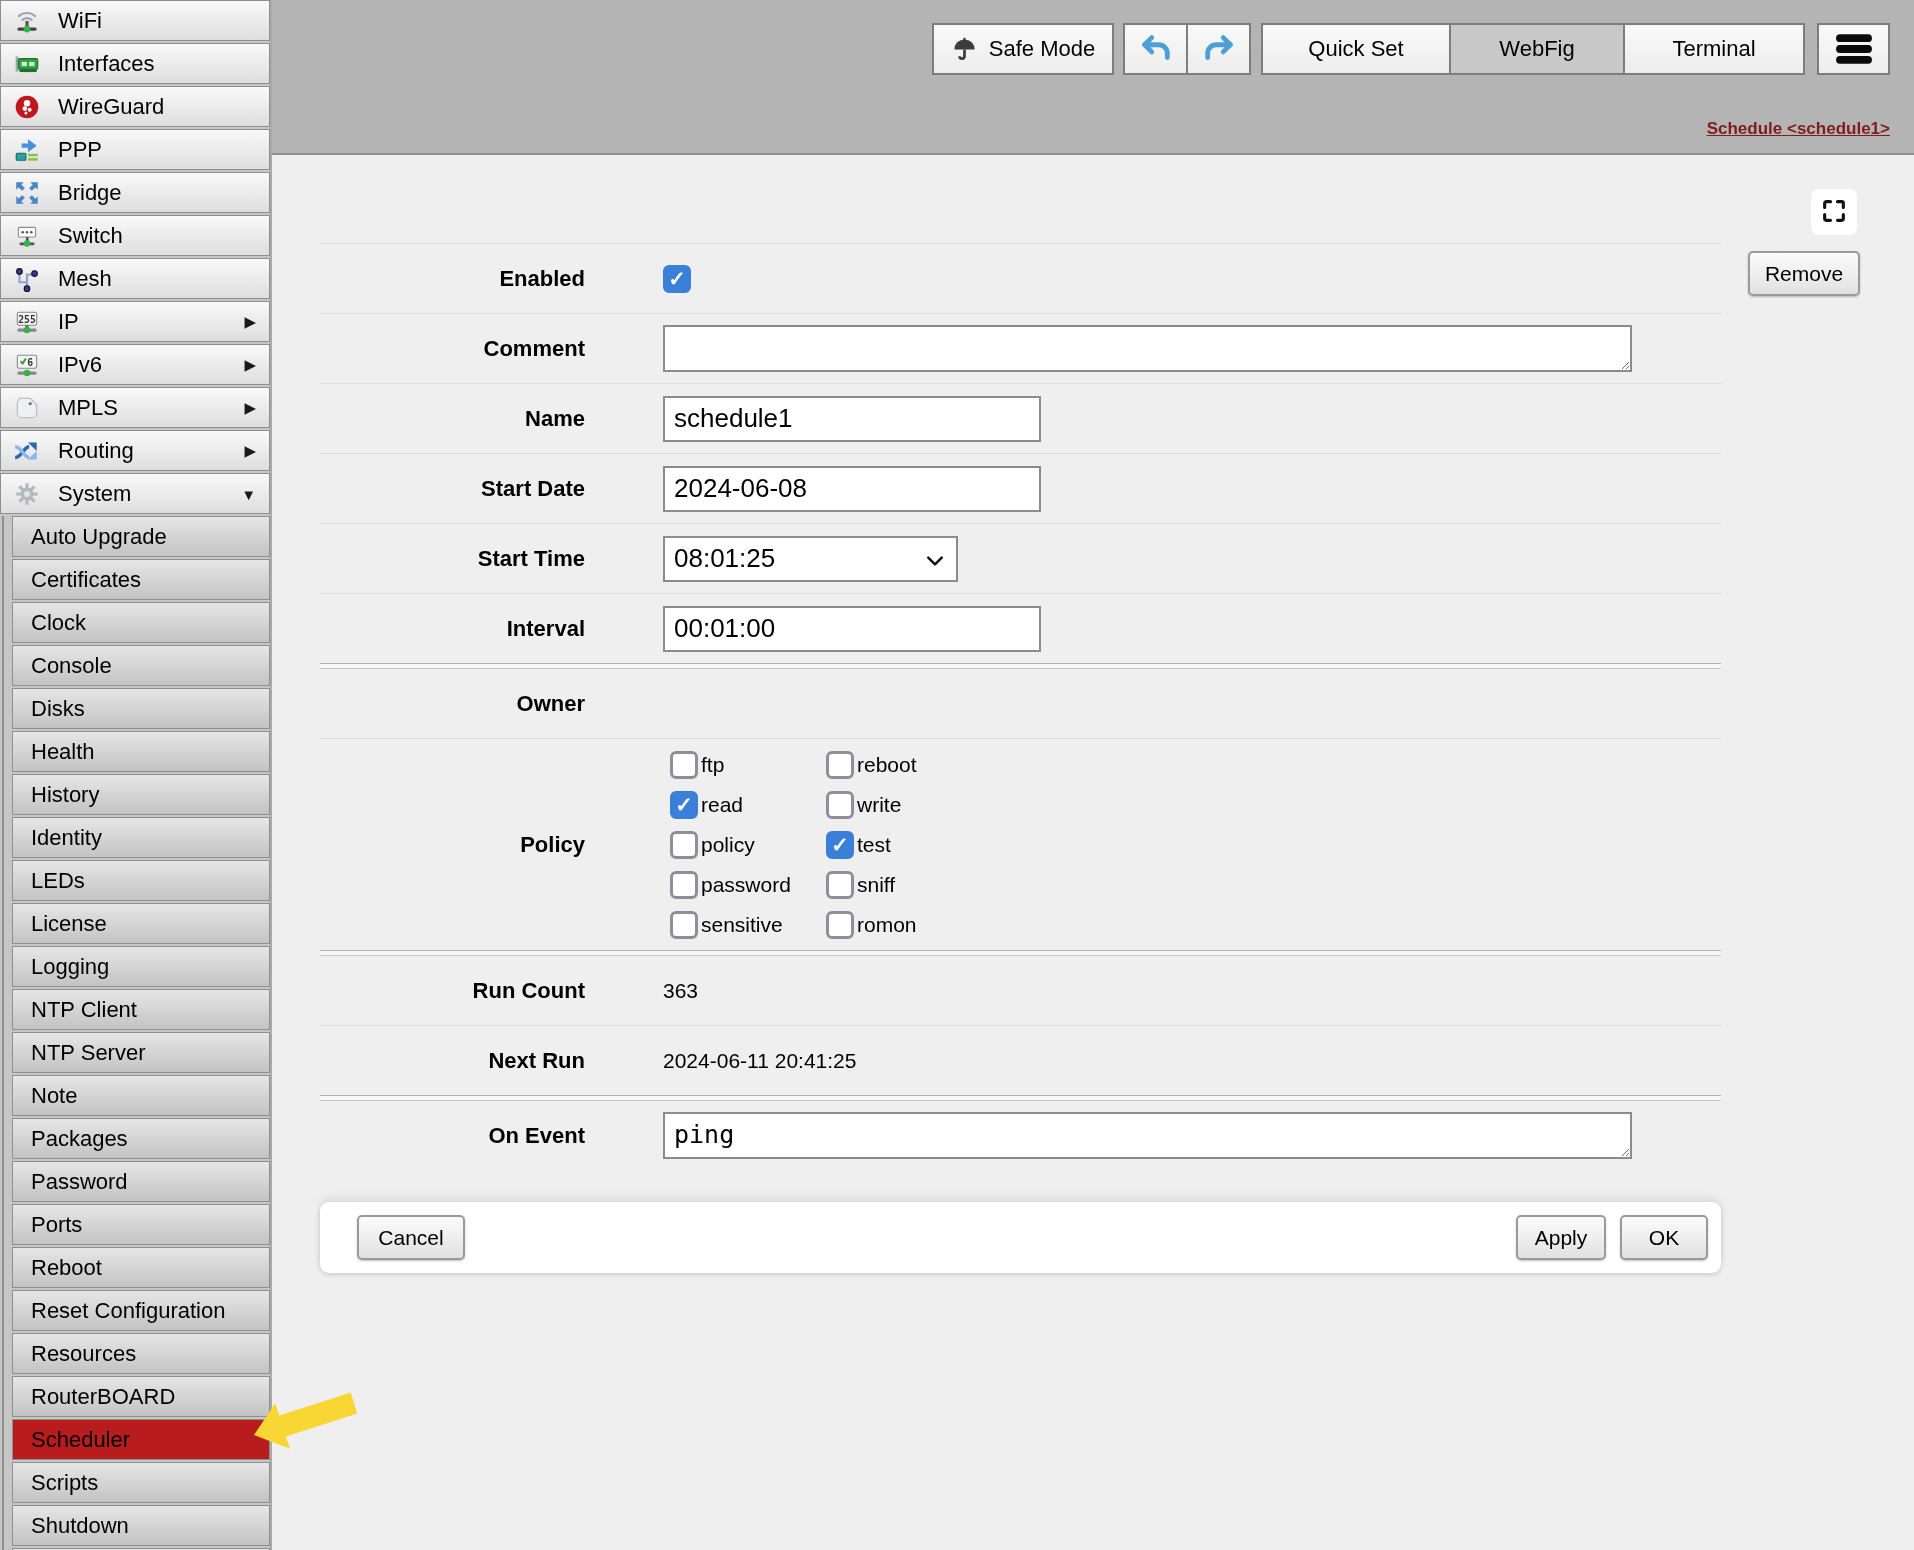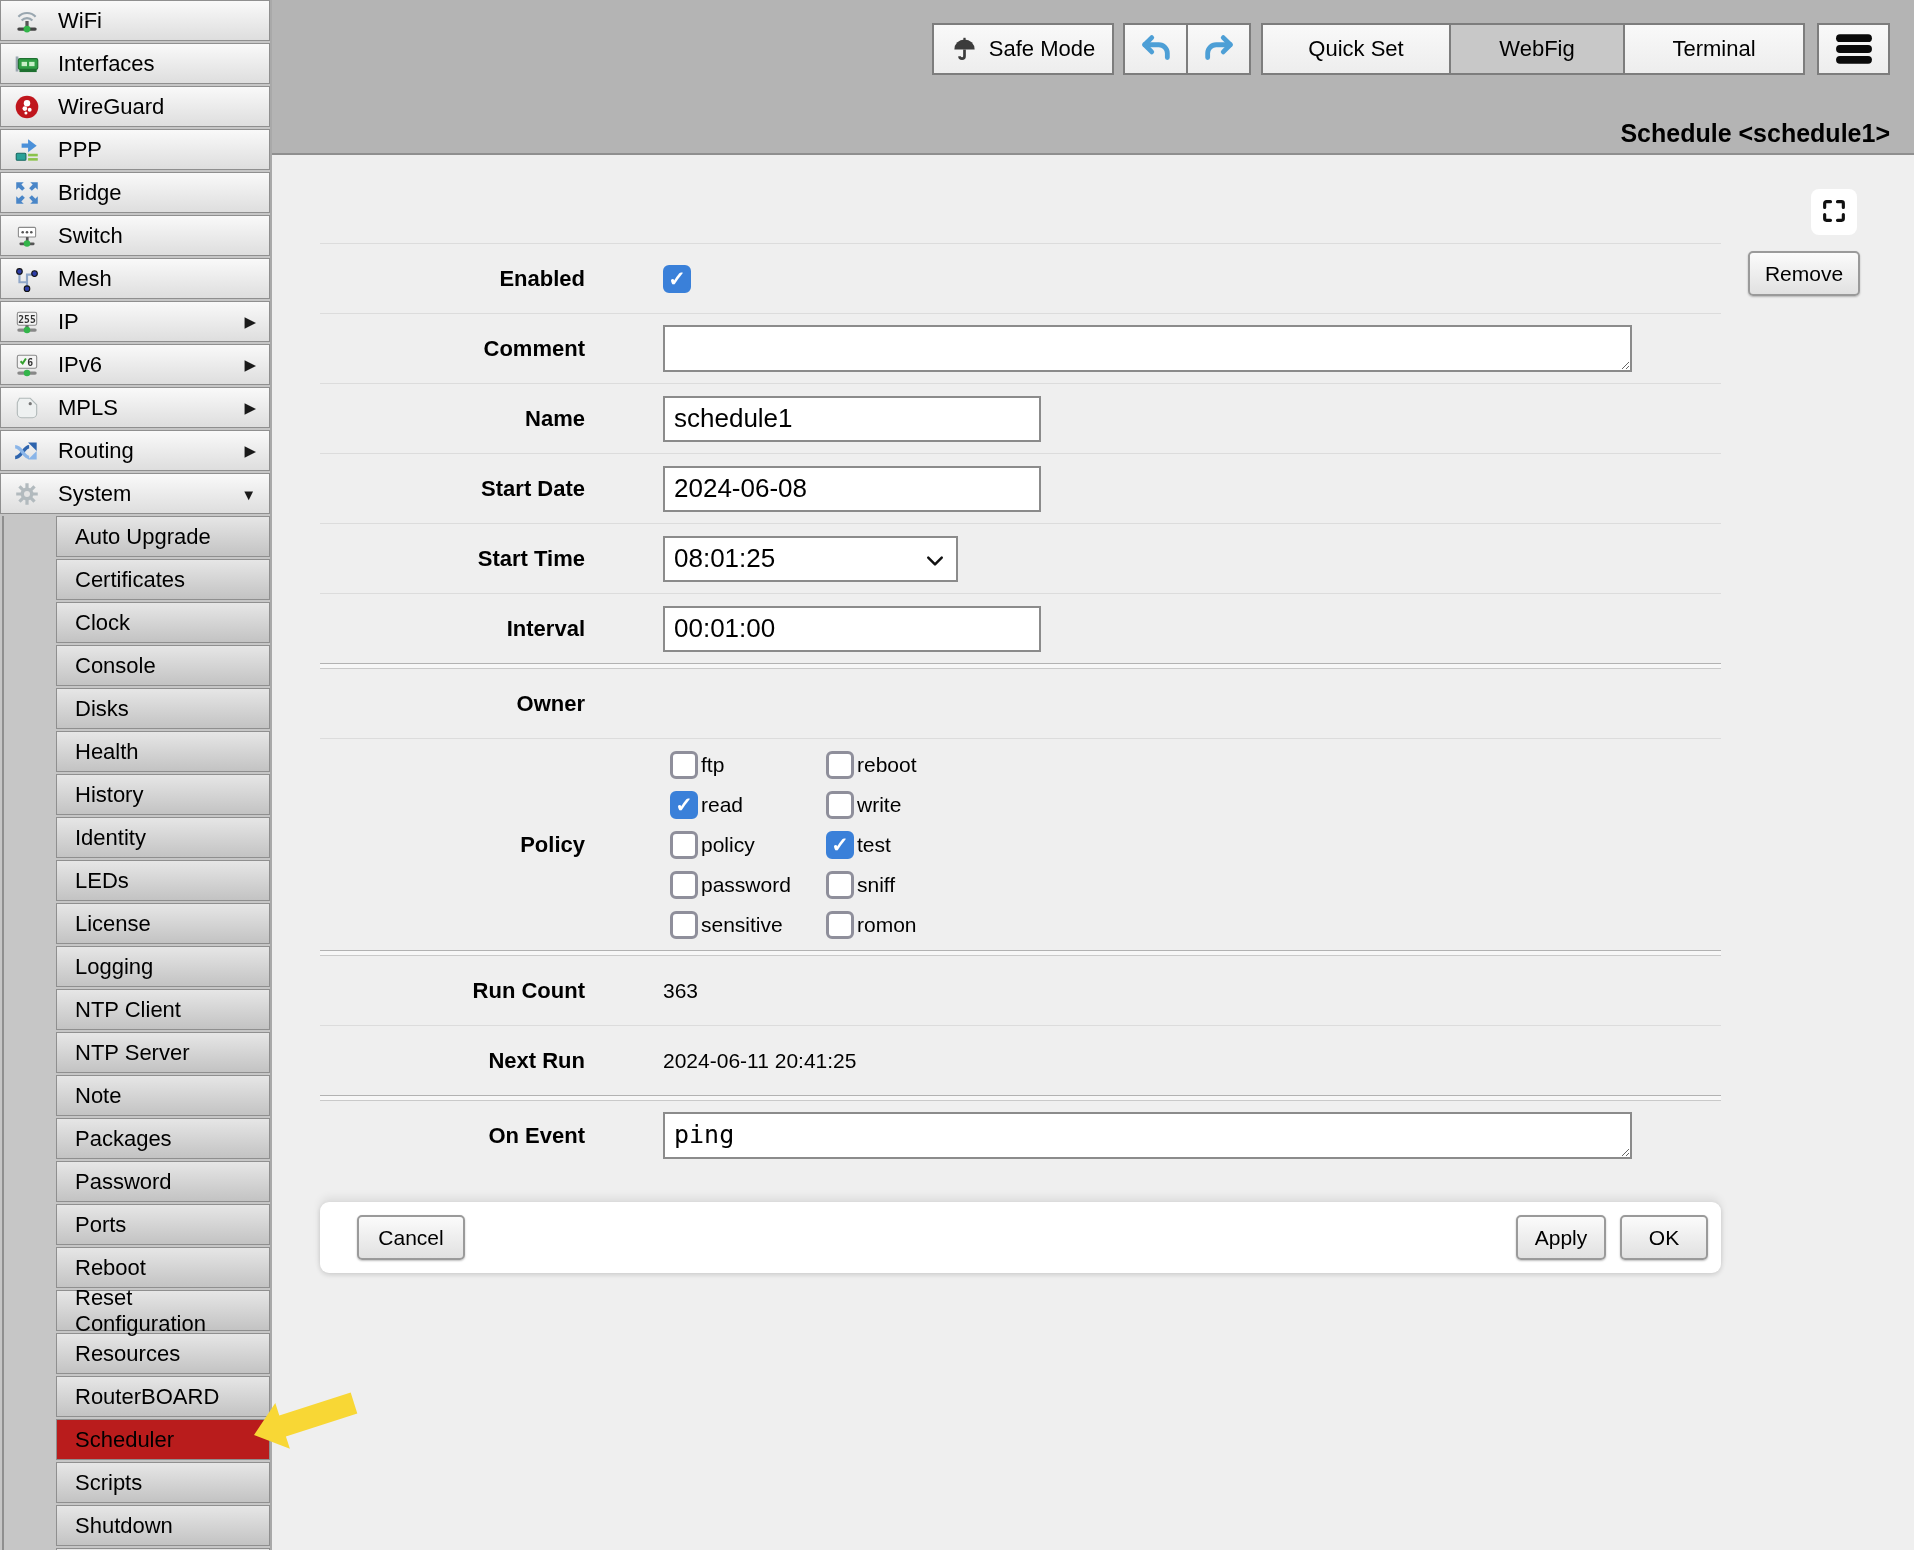--- a/index.html
+++ b/index.html
@@ -11,40 +11,40 @@
     border-right:2px solid #a9a9a9;box-sizing:border-box;overflow:hidden;}
   .side-item{position:relative;height:41px;margin-bottom:2px;border:1px solid #8f8f8f;
     background:linear-gradient(#f9f9f9,#dedede);display:flex;align-items:center;box-sizing:border-box;cursor:pointer;}
   .side-icon{width:30px;height:30px;margin-left:12px;display:flex;align-items:center;justify-content:flex-start;flex:none;}
   .side-icon svg{width:28px;height:28px;}
   .side-label{margin-left:15px;font-size:22px;}
   .expand{position:absolute;right:13px;top:50%;transform:translateY(-50%);font-size:15px;color:#1a1a1a;}
   .submenu{margin-left:2px;border-left:2px solid #8f8f8f;padding-left:8px;}
   .sub-item{height:41px;margin-bottom:2px;border:1px solid #8f8f8f;
     background:linear-gradient(#e6e6e6,#c3c3c3);display:flex;align-items:center;
-    padding-left:18px;font-size:22px;box-sizing:border-box;cursor:pointer;margin-left:44px;}
+    padding-left:18px;font-size:22px;box-sizing:border-box;cursor:pointer;}
   .sub-item.active{background:#b91c1c;}
   .sub-item.partial{margin-bottom:0;}
 
   
   .topband{position:absolute;left:272px;right:0;top:0;height:155px;background:#b4b4b4;
     border-bottom:2px solid #8f8f8f;box-sizing:border-box;}
   .toolbar{position:absolute;top:23px;right:24px;display:flex;height:52px;align-items:stretch;}
   .tbtn{height:52px;border:2px solid #7d7d7d;background:linear-gradient(#f9f9f9,#ededed);
     font-size:22px;font-family:inherit;display:flex;align-items:center;justify-content:center;
     box-sizing:border-box;color:#000;cursor:pointer;padding:0;}
   .tbtn svg{display:block;}
   .safe{width:182px;gap:11px;margin-right:9px;}
   .undo,.redo{width:65px;}
   .redo{margin-left:-2px;margin-right:10px;}
   .quickset{width:190px;}
   .webfig{width:176px;margin-left:-2px;background:#c8c8c8;}
   .terminal{width:182px;margin-left:-2px;}
   .menu{width:73px;margin-left:12px;}
-  .page-title{position:absolute;right:24px;top:119px;font-size:25px;font-weight:bold;color:#000000;}
+  .page-title{position:absolute;right:24px;top:119px;font-size:17px;font-weight:bold;color:#7f1d1d;text-decoration:underline;}
 
   
   .content{position:absolute;left:272px;top:155px;right:0;bottom:0;}
   .fullscreen-btn{position:absolute;top:34px;right:57px;width:46px;height:46px;background:#fff;
     border:none;border-radius:8px;display:flex;align-items:center;justify-content:center;cursor:pointer;}
   .btn{height:45px;border:2px solid #9a9a9a;border-radius:5px;background:linear-gradient(#fbfbfb,#e1e1e1);
     font-size:21px;font-family:inherit;color:#000;box-shadow:0 1px 2px rgba(0,0,0,.25);cursor:pointer;}
   .remove-btn{position:absolute;top:96px;right:54px;width:112px;}
 
   .form{position:absolute;left:48px;top:88px;width:1401px;}

